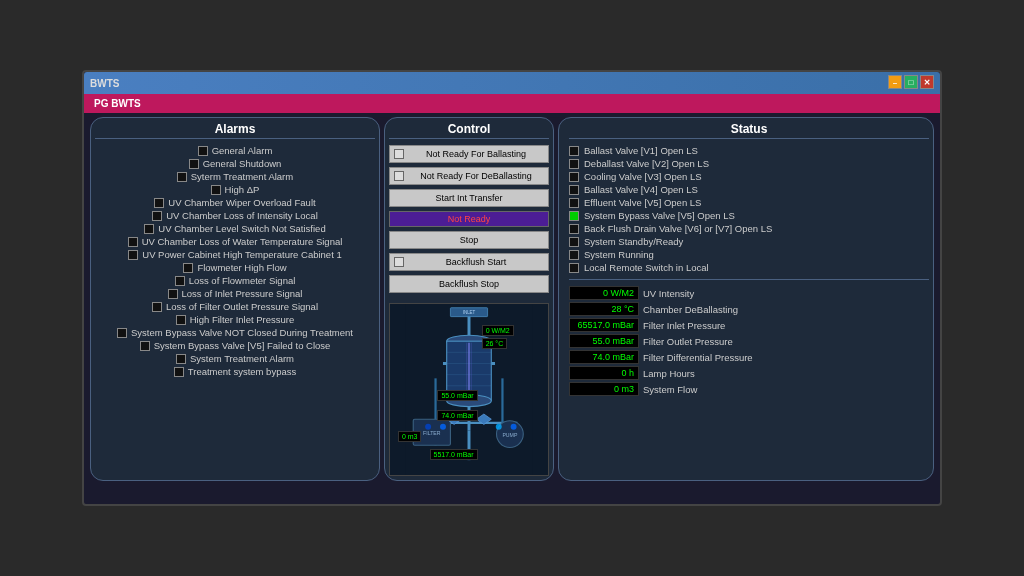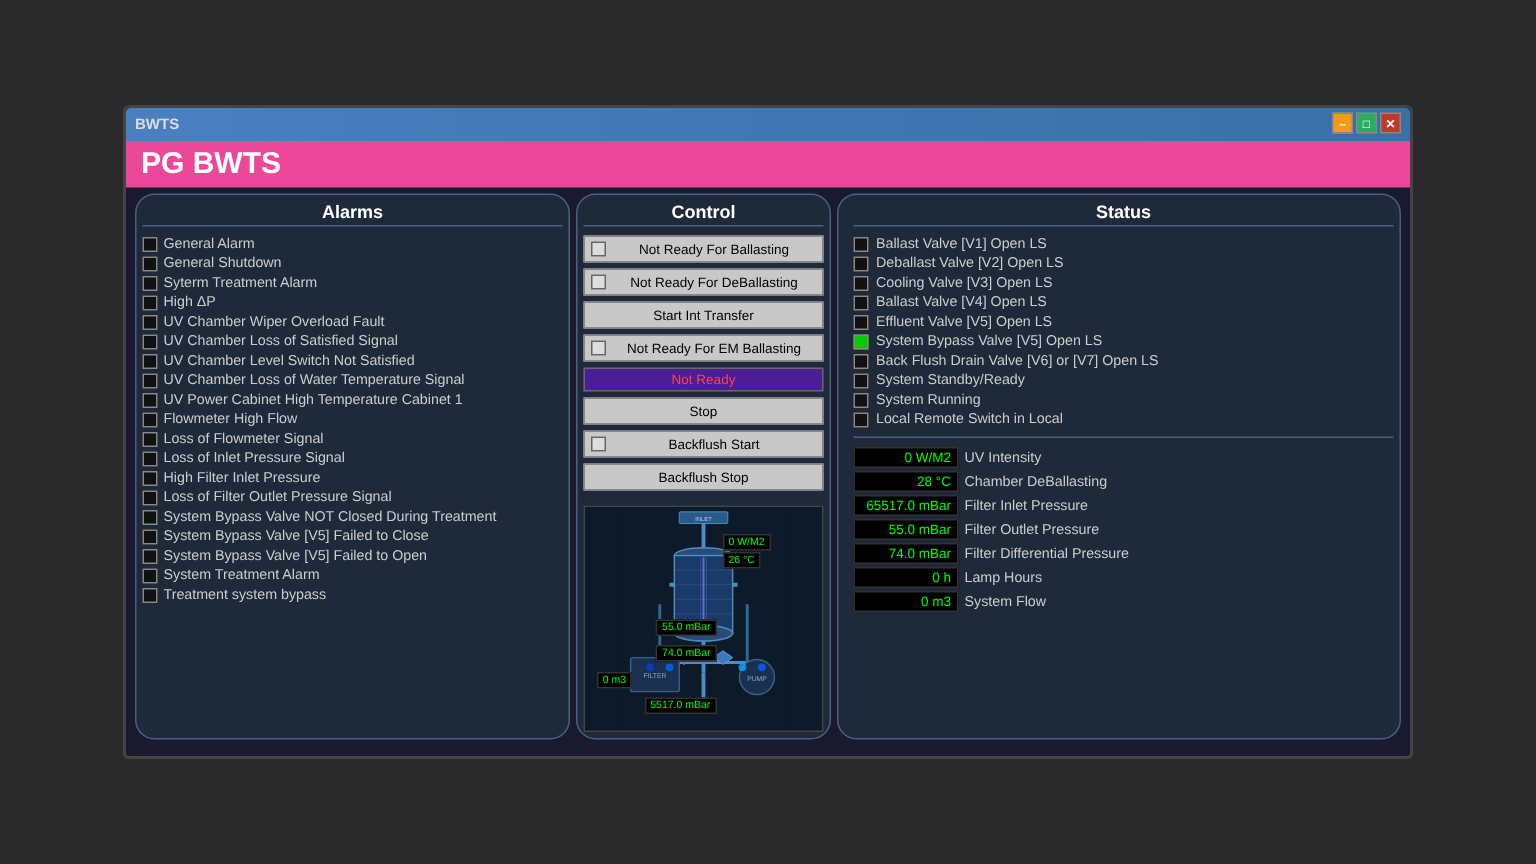--- a/index.html
+++ b/index.html
@@ -52,24 +52,24 @@
       align-items: center;
       justify-content: center;
       color: white;
       cursor: pointer;
       background: #555;
     }
     .win-btn.close { background: #c0392b; }
     .win-btn.max { background: #27ae60; }
     .win-btn.min { background: #f39c12; }
     .main-title {
-      background: #ec4899;
+      background: #be185d;
       padding: 4px 10px;
       color: white;
-      font-size: 20px;
+      font-size: 10px;
       font-weight: bold;
     }
     .content-area {
       display: flex;
       gap: 4px;
       padding: 4px 6px;
       height: calc(100% - 60px);
     }
     .panel {
       background: #1e2a3a;
@@ -100,20 +100,21 @@
       flex: 1;
       padding-left: 10px;
     }
     .alarm-item {
       display: flex;
       align-items: center;
       gap: 4px;
       margin: 2px 0;
       font-size: 9.5px;
       color: #ccc;
+      justify-content: center;
     }
     .checkbox {
       width: 10px;
       height: 10px;
       border: 1px solid #888;
       background: #111;
       flex-shrink: 0;
       display: flex;
       align-items: center;
       justify-content: center;
@@ -239,21 +240,21 @@
           <div class="alarm-item">
             <div class="checkbox"></div>
             <span>High ΔP</span>
           </div>
           <div class="alarm-item">
             <div class="checkbox"></div>
             <span>UV Chamber Wiper Overload Fault</span>
           </div>
           <div class="alarm-item">
             <div class="checkbox"></div>
-            <span>UV Chamber Loss of Satisfied Signal</span>
+            <span>UV Chamber Loss of Intensity Local</span>
           </div>
           <div class="alarm-item">
             <div class="checkbox"></div>
             <span>UV Chamber Level Switch Not Satisfied</span>
           </div>
           <div class="alarm-item">
             <div class="checkbox"></div>
             <span>UV Chamber Loss of Water Temperature Signal</span>
           </div>
           <div class="alarm-item">
@@ -267,37 +268,33 @@
           <div class="alarm-item">
             <div class="checkbox"></div>
             <span>Loss of Flowmeter Signal</span>
           </div>
           <div class="alarm-item">
             <div class="checkbox"></div>
             <span>Loss of Inlet Pressure Signal</span>
           </div>
           <div class="alarm-item">
             <div class="checkbox"></div>
+            <span>Loss of Filter Outlet Pressure Signal</span>
+          </div>
+          <div class="alarm-item">
+            <div class="checkbox"></div>
             <span>High Filter Inlet Pressure</span>
           </div>
           <div class="alarm-item">
             <div class="checkbox"></div>
-            <span>Loss of Filter Outlet Pressure Signal</span>
-          </div>
-          <div class="alarm-item">
-            <div class="checkbox"></div>
             <span>System Bypass Valve NOT Closed During Treatment</span>
           </div>
           <div class="alarm-item">
             <div class="checkbox"></div>
             <span>System Bypass Valve [V5] Failed to Close</span>
-          </div>
-          <div class="alarm-item">
-            <div class="checkbox"></div>
-            <span>System Bypass Valve [V5] Failed to Open</span>
           </div>
           <div class="alarm-item">
             <div class="checkbox"></div>
             <span>System Treatment Alarm</span>
           </div>
           <div class="alarm-item">
             <div class="checkbox"></div>
             <span>Treatment system bypass</span>
           </div>
         </div>
@@ -308,24 +305,20 @@
       <div class="control-buttons" id="control-buttons">
           <div class="ctrl-btn with-check">
             <div class="btn-checkbox"></div>
             <span class="ctrl-btn-label">Not Ready For Ballasting</span>
           </div>
           <div class="ctrl-btn with-check">
             <div class="btn-checkbox"></div>
             <span class="ctrl-btn-label">Not Ready For DeBallasting</span>
           </div>
           <div class="ctrl-btn">Start Int Transfer</div>
-          <div class="ctrl-btn with-check">
-            <div class="btn-checkbox"></div>
-            <span class="ctrl-btn-label">Not Ready For EM Ballasting</span>
-          </div>
           <div class="not-ready-label">Not Ready</div>
           <div class="ctrl-btn">Stop</div>
           <div class="ctrl-btn with-check">
             <div class="btn-checkbox"></div>
             <span class="ctrl-btn-label">Backflush Start</span>
           </div>
           <div class="ctrl-btn">Backflush Stop</div>
         </div>
 
       <div class="diagram-area">

